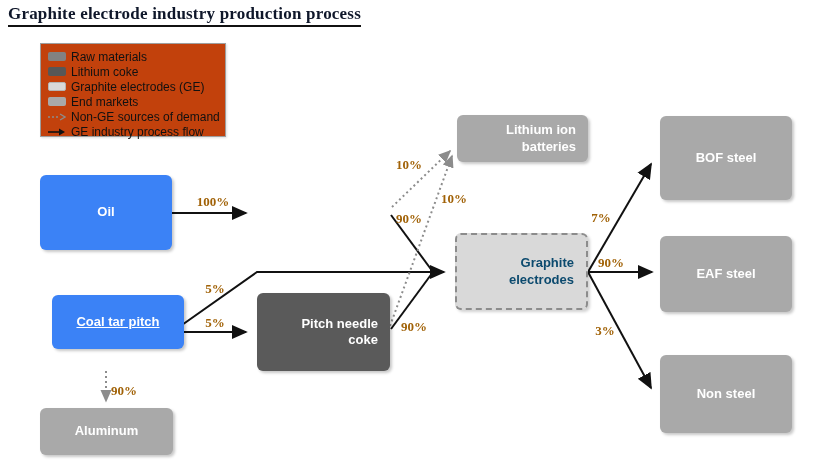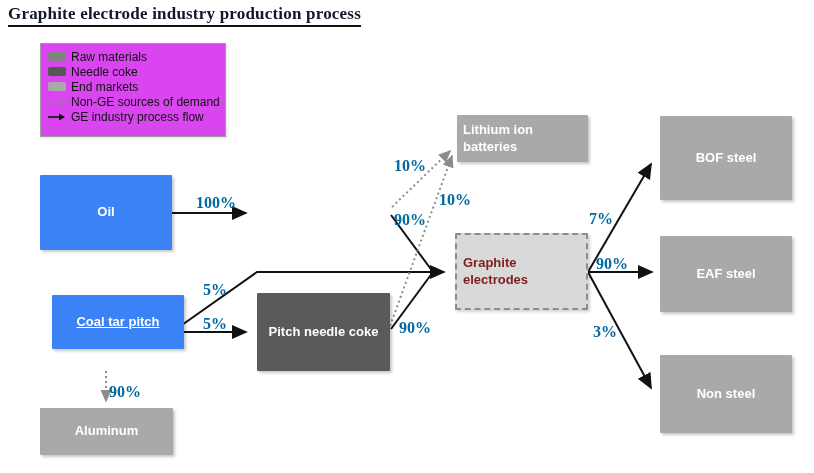--- a/index.html
+++ b/index.html
@@ -4,62 +4,66 @@
 <style>
   html,body{margin:0;padding:0;background:#fff;}
   #stage{position:relative;width:814px;height:473px;background:#ffffff;overflow:hidden;
          font-family:"Liberation Sans",sans-serif;}
   
   #title{position:absolute;left:8px;top:4px;font-family:"Liberation Serif",serif;
          font-weight:bold;font-size:17px;color:#0f172a;border-bottom:2px solid #111;
          padding-bottom:1px;letter-spacing:0.2px;}
   
   #legend{position:absolute;left:40px;top:43px;width:186px;height:94px;
-          border:1px solid #9e9e9e;background:#d946ef;box-sizing:border-box;
+          border:1px solid #9e9e9e;background:#c2410c;box-sizing:border-box;
           padding:5px 0 0 7px;box-shadow:1px 1px 2px rgba(0,0,0,0.12);}
   .legend-row{display:flex;align-items:center;height:15px;font-size:12px;color:#111;
               white-space:nowrap;}
   .legend-swatch{width:18px;height:9px;border-radius:2px;margin-right:5px;flex:0 0 18px;}
   .sw-raw{background:#828282;}
   .sw-needle{background:#575757;}
   .sw-ge{background:#d9d9d9;border:1px solid #b5b5b5;box-sizing:border-box;}
   .sw-end{background:#a9a9a9;}
   .legend-arrow{width:18px;height:10px;margin-right:5px;flex:0 0 18px;}
   
   .node{position:absolute;display:flex;align-items:center;justify-content:center;
-        text-align:left;font-weight:bold;font-size:13px;line-height:1.25;color:#fff;
-        border-radius:1px;box-sizing:border-box;padding:2px 6px;
+        text-align:right;font-weight:bold;font-size:13px;line-height:1.25;color:#fff;
+        border-radius:6px;box-sizing:border-box;padding:2px 12px;
         box-shadow:2px 2px 3px rgba(0,0,0,0.22);}
   .cat-raw{background:#3b82f6;}
   .cat-needle{background:#5a5a5a;}
   .cat-needle-dashed{background:#5a5a5a;border:2px dashed #161616;}
   .cat-end{background:#a9a9a9;}
-  .cat-ge{background:#d9d9d9;border:2px dashed #8c8c8c;color:#7f1d1d;
+  .cat-ge{background:#d9d9d9;border:2px dashed #8c8c8c;color:#0c4a6e;
           box-shadow:2px 2px 3px rgba(0,0,0,0.18);}
   
   #arrows{position:absolute;left:0;top:0;width:814px;height:473px;pointer-events:none;}
   
   .flow-label{position:absolute;font-family:"Liberation Serif",serif;font-weight:bold;
-              font-size:16px;color:#0369a1;text-align:center;white-space:nowrap;}
+              font-size:13px;color:#a16207;text-align:center;white-space:nowrap;}
 </style>
 </head>
 <body>
 
 <div id="stage">
 
   <div id="title">Graphite electrode industry production process</div>
 
   <div id="legend">
     <div class="legend-row">
       <span class="legend-swatch sw-raw"></span>
       <span>Raw materials</span>
     </div>
     <div class="legend-row">
       <span class="legend-swatch sw-needle"></span>
-      <span>Needle coke</span>
+      <span>Lithium coke</span>
+    </div>
+    <div class="legend-row">
+      <span class="legend-swatch sw-ge"></span>
+      <span>Graphite electrodes (GE)</span>
     </div>
     <div class="legend-row">
       <span class="legend-swatch sw-end"></span>
       <span>End markets</span>
     </div>
     <div class="legend-row">
       <svg class="legend-arrow" viewBox="0 0 18 10">
         <line x1="0" y1="5" x2="12" y2="5" stroke="#8c8c8c" stroke-width="1.4" stroke-dasharray="2 2"></line>
         <path d="M12,2 L17,5 L12,8" fill="none" stroke="#8c8c8c" stroke-width="1.4"></path>
       </svg>

